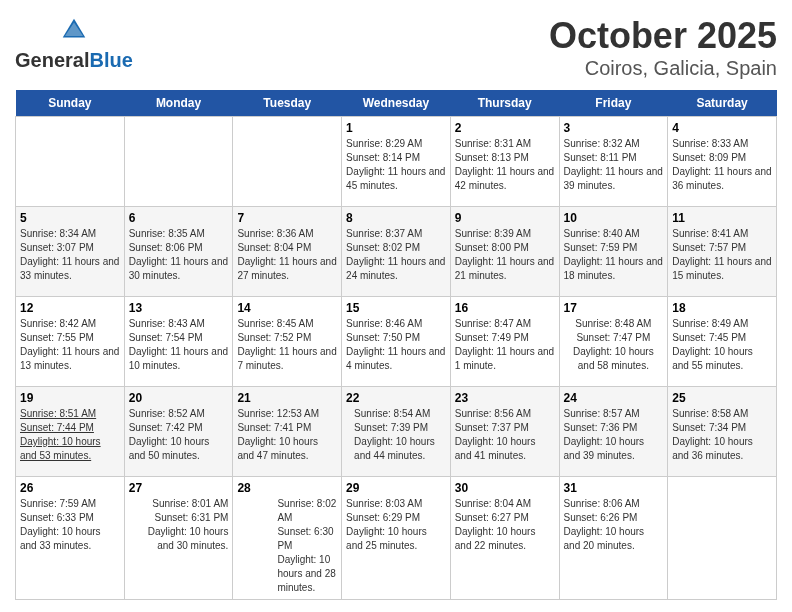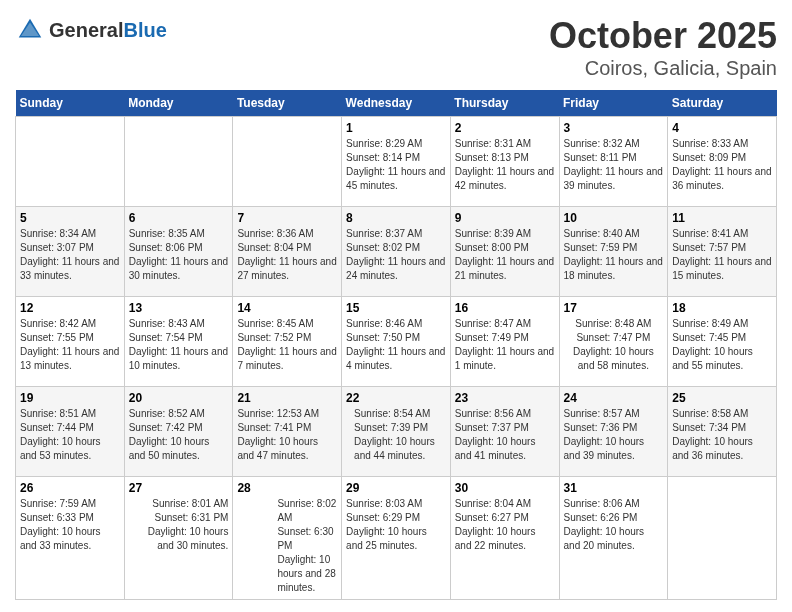--- a/index.html
+++ b/index.html
@@ -13,20 +13,21 @@
     .header {
       display: flex;
       justify-content: space-between;
       align-items: flex-start;
       margin-bottom: 10px;
     }
     .logo {
       display: flex;
       align-items: center;
       gap: 4px;
+      flex-direction: column;
     }
     .logo-text-general {
       font-size: 20px;
       font-weight: bold;
       color: #333;
     }
     .logo-text-blue {
       font-size: 20px;
       font-weight: bold;
       color: #1a6ab1;
@@ -49,21 +50,21 @@
     }
     table {
       width: 100%;
       border-collapse: collapse;
       font-size: 11px;
     }
     th {
       background-color: #2255a4;
       color: #fff;
       padding: 6px 4px;
-      text-align: left;
+      text-align: center;
       font-size: 12px;
       font-weight: bold;
     }
     td {
       border: 1px solid #ccc;
       vertical-align: top;
       padding: 4px;
       width: calc(100%/7);
       min-height: 80px;
       height: 90px;
@@ -234,21 +235,21 @@
         <td>
           <div class="day-number">18</div>
           <div class="day-info" style="white-space: pre-line;">Sunrise: 8:49 AM
 Sunset: 7:45 PM
 Daylight: 10 hours and 55 minutes.</div>
         </td>
       </tr>
       <tr>
         <td>
           <div class="day-number">19</div>
-          <div class="day-info" style="white-space: pre-line;">Sunrise: 8:51 AM
+          <div class="day-info" style="white-space: pre-line; text-decoration: underline;">Sunrise: 8:51 AM
 Sunset: 7:44 PM
 Daylight: 10 hours and 53 minutes.</div>
         </td>
         <td>
           <div class="day-number">20</div>
           <div class="day-info" style="white-space: pre-line;">Sunrise: 8:52 AM
 Sunset: 7:42 PM
 Daylight: 10 hours and 50 minutes.</div>
         </td>
         <td>

